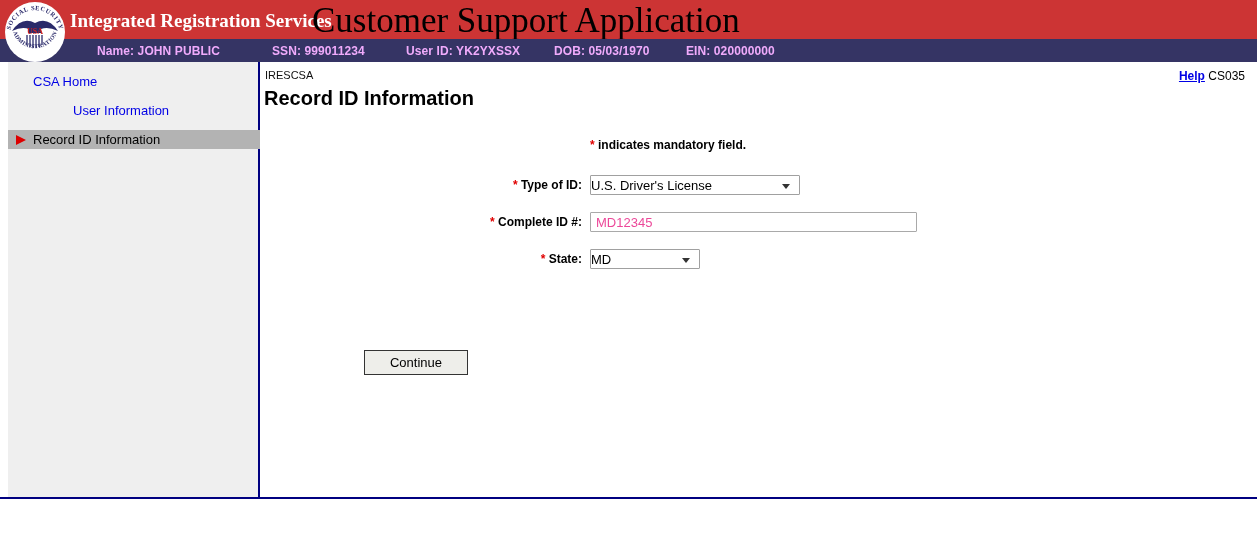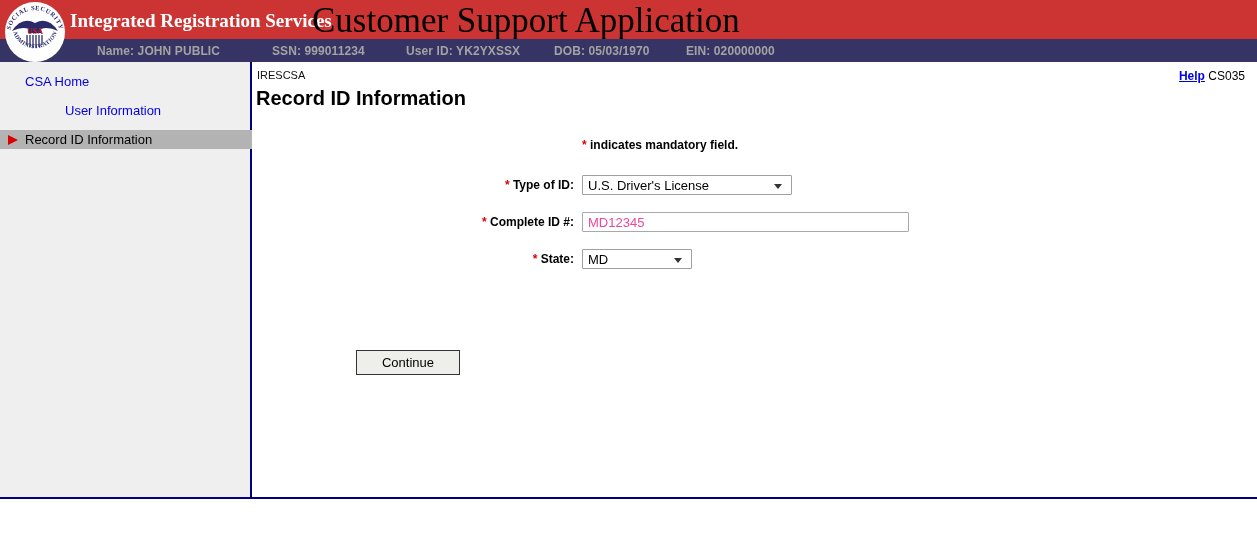--- a/index.html
+++ b/index.html
@@ -20,31 +20,31 @@
   }
   .app-title {
     position:absolute; left:312px; top:1px;
     font-family:"Liberation Serif", serif;
     font-size:35px; color:#000000; white-space:nowrap;
   }
 
   
   .user-bar { position:relative; height:23px; background:#353464; }
   .user-bar span {
-    position:absolute; top:5px; color:#a3a3a3;
+    position:absolute; top:5px; color:#f0abfc;
     font-size:12px; font-weight:bold; white-space:nowrap; letter-spacing:.1px;
   }
   .ub1{left:97px} .ub2{left:272px} .ub3{left:406px} .ub4{left:554px} .ub5{left:686px}
 
   
   .content { display:flex; height:437px; border-bottom:2px solid #000080; }
 
   .sidebar {
     position:relative; width:252px; flex:0 0 252px;
-    background:#efefef; border-right:2px solid #000080;
+    background:#efefef; border-right:2px solid #000080;margin-left:8px;
   }
   .side-item { position:absolute; left:0; width:252px; font-size:13px; }
   .si1 { top:12px; }
   .si2 { top:41px;padding-left:40px; }
   .side-link { display:block; padding-left:25px; color:#0000e5; text-decoration:none; cursor:pointer; }
   .side-selected {
     top:68px; height:19px; line-height:19px;
     background:#b3b3b3; color:#000; padding-left:25px; cursor:pointer;
   }
   .side-arrow {
@@ -64,21 +64,21 @@
   .note { position:absolute; left:330px; top:76px; font-size:12px; font-weight:bold; color:#000; white-space:nowrap; }
 
   .form-row { position:absolute; left:0; display:flex; align-items:center; height:20px; }
   .fr1 { top:113px; } .fr2 { top:150px; } .fr3 { top:187px; }
   .row-label { width:322px; text-align:right; font-size:12px; font-weight:bold; color:#000; white-space:nowrap; }
   .control { margin-left:8px; }
 
   .combo {
     position:relative; height:20px; background:#fff;
     border:1px solid #a0a0a0; border-radius:1px;
-    display:flex; align-items:center; padding-left:5px;
+    display:flex; align-items:center; 
     font-size:13px; color:#000; cursor:default;
   }
   .combo-wide { width:210px; }
   .combo-narrow { width:110px; }
   .combo-arrow {
     position:absolute; right:9px; top:8px; width:0; height:0;
     border-left:4px solid transparent; border-right:4px solid transparent;
     border-top:5px solid #333;
   }
 

